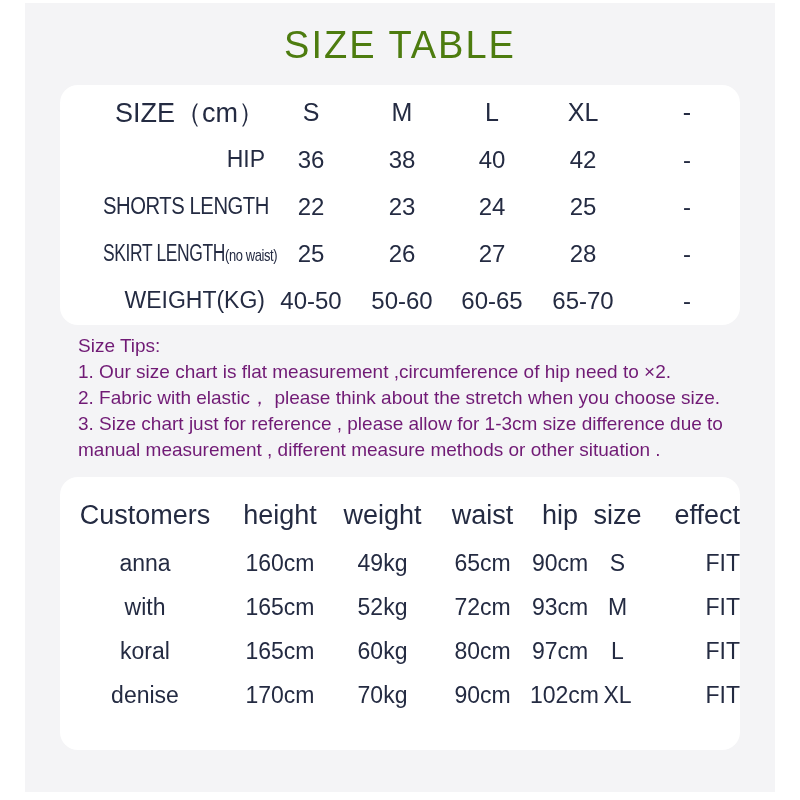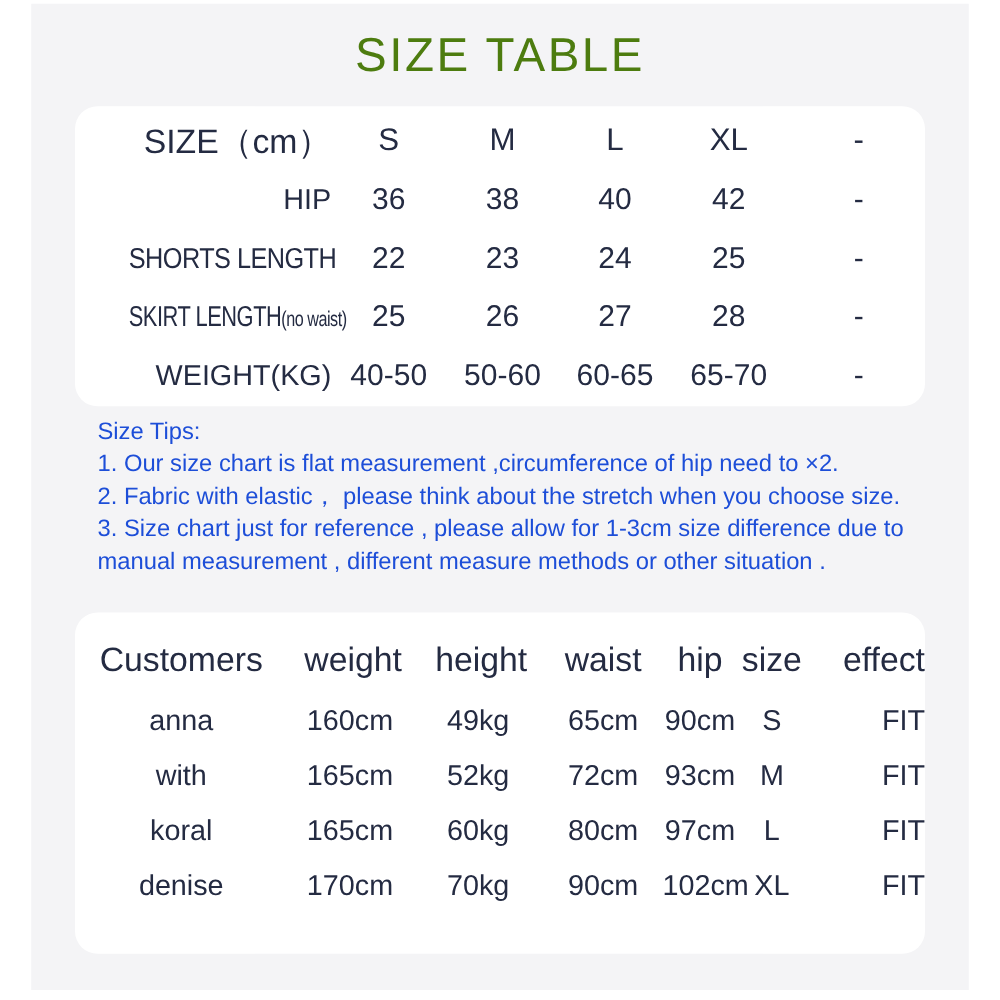--- a/index.html
+++ b/index.html
@@ -12,36 +12,36 @@
     background:#f4f4f6;
   }
   .title{
     text-align:center;padding-top:21px;font-size:38px;letter-spacing:2px;
     color:#4d7c0f;font-weight:400;
   }
   .card{
     position:absolute;background:#ffffff;border-radius:18px;box-sizing:border-box;
   }
   .card1{left:35px;top:82px;width:680px;height:240px;padding-top:4px;}
-  .card2{left:35px;top:487px;width:680px;height:273px;padding-top:12px;}
+  .card2{left:35px;top:474px;width:680px;height:273px;padding-top:12px;}
   .s-row{display:flex;align-items:center;height:47px;}
   .s-label{
     width:205px;box-sizing:border-box;padding-left:43px;font-size:23px;
     white-space:nowrap;flex:none;text-align:right;
   }
   .s-row.header .s-label{font-size:27px;}
   .s-val{text-align:center;font-size:24px;flex:none;}
   .s-row.header .s-val{font-size:25px;}
   .v1{width:92px;}.v2{width:90px;}.v3{width:90px;}.v4{width:92px;}.v5{width:116px;}
   .cond{display:inline-block;transform:scaleX(0.88);transform-origin:left center;letter-spacing:-0.5px;}
   .cond2{display:inline-block;transform:scaleX(0.76);transform-origin:left center;letter-spacing:-0.5px;}
   .note{font-size:17px;letter-spacing:-0.5px;}
   .tips{
     position:absolute;left:53px;top:330px;width:668px;
-    color:#1d4ed8;font-size:19px;line-height:26px;
+    color:#701a75;font-size:19px;line-height:26px;
   }
   .c-row{display:flex;align-items:center;height:44px;}
   .c-row.header{height:52px;}
   .c-cell{text-align:center;font-size:23px;flex:none;white-space:nowrap;}
   .c-row.header .c-cell{font-size:27px;}
   .c1{width:170px;}.c2{width:100px;}.c3{width:105px;}.c4{width:95px;}
   .c5{width:60px;}.c6{width:55px;}.c7{width:95px;text-align:right;}
 </style>
 </head>
 <body>
@@ -100,22 +100,22 @@
   <div class="tips">
     <div>Size Tips:</div>
     <div>1. Our size chart is flat measurement ,circumference of hip need to ×2.</div>
     <div>2. Fabric with elastic， please think about the stretch when you choose size.</div>
     <div>3. Size chart just for reference , please allow for 1-3cm size difference due to manual measurement , different measure methods or other situation .</div>
   </div>
 
   <div class="card card2">
     <div class="c-row header">
       <div class="c-cell c1">Customers</div>
+      <div class="c-cell c2">height</div>
       <div class="c-cell c3">weight</div>
-      <div class="c-cell c2">height</div>
       <div class="c-cell c4">waist</div>
       <div class="c-cell c5">hip</div>
       <div class="c-cell c6">size</div>
       <div class="c-cell c7">effect</div>
     </div>
 
     <div class="c-row">
       <div class="c-cell c1">anna</div>
       <div class="c-cell c2">160cm</div>
       <div class="c-cell c3">49kg</div>

